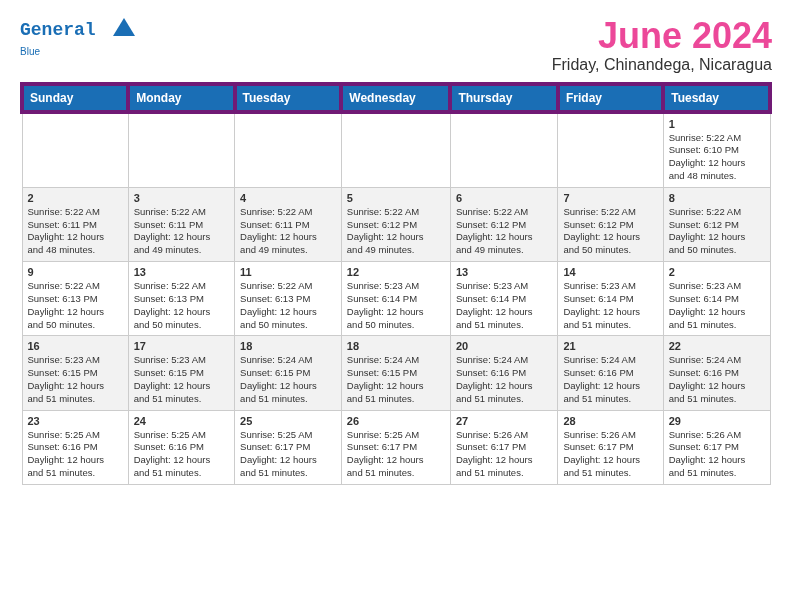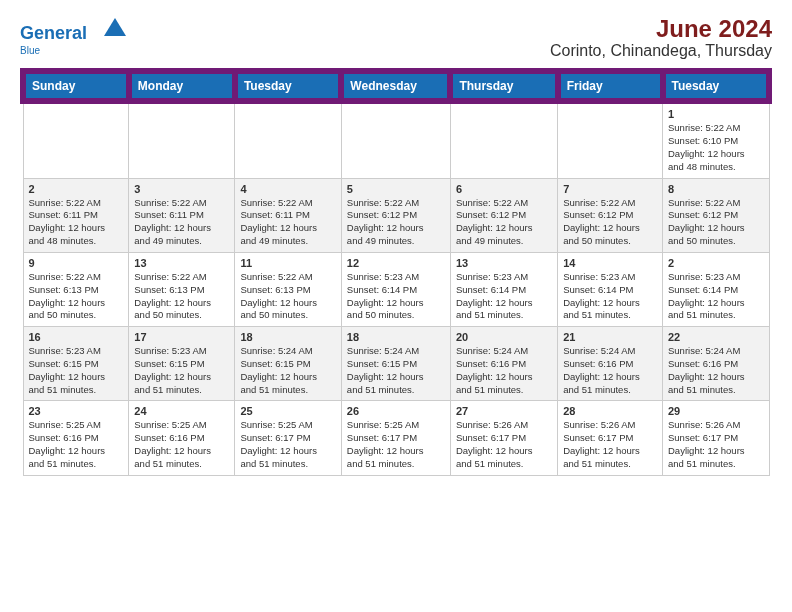--- a/index.html
+++ b/index.html
@@ -23,54 +23,55 @@
     }
     .logo-text {
       font-size: 18px;
       font-weight: bold;
       color: #333;
       line-height: 1;
     }
     .logo-text span { color: #1a6eb5; }
     .logo-row {
       display: flex;
-      align-items: flex-end;
+      align-items: center;
       gap: 14px;
+      font-family: Liberation Mono, monospace;
     }
     .logo-blue-text {
       font-size: 10px;
       color: #1a6eb5;
       margin-top: 3px;
     }
     .title-area {
       text-align: right;
     }
     .main-title {
-      font-size: 24px;
+      font-size: 36px;
       font-weight: bold;
-      color: #7f1d1d;
+      color: #ec4899;
       line-height: 1.1;
     }
     .subtitle {
       font-size: 16px;
       color: #333;
     }
     .calendar-table {
       width: 100%;
       border-collapse: collapse;
       font-size: 10px;
     }
     .calendar-table thead tr th {
       background-color: #1a6eb5;
       color: #fff;
       text-align: left;
       padding: 5px 6px;
       font-size: 12px;
       font-weight: bold;
-      border: 6px solid #701a75;
+      border: 4px solid #701a75;
     }
     .calendar-table tbody tr td {
       border: 1px solid #ccc;
       vertical-align: top;
       padding: 4px 5px;
       width: 113px;
       min-height: 70px;
       background: #fff;
     }
     .calendar-table tbody tr:nth-child(even) td {
@@ -104,21 +105,21 @@
         <div style="display:inline-block; margin-left:3px; vertical-align:middle;">
           <svg width="22" height="22" viewBox="0 0 22 22">
             <polygon points="11,2 22,20 0,20" fill="#1a6eb5"></polygon>
           </svg>
         </div>
       </div>
       <div class="logo-blue-text">Blue</div>
     </div>
     <div class="title-area">
       <div class="main-title">June 2024</div>
-      <div class="subtitle">Corinto, Chinandega, Thursday</div>
+      <div class="subtitle">Friday, Chinandega, Nicaragua</div>
     </div>
   </div>
 
   <table class="calendar-table">
     <thead>
       <tr>
         <th>Sunday</th>
         <th>Monday</th>
         <th>Tuesday</th>
         <th>Wednesday</th>

